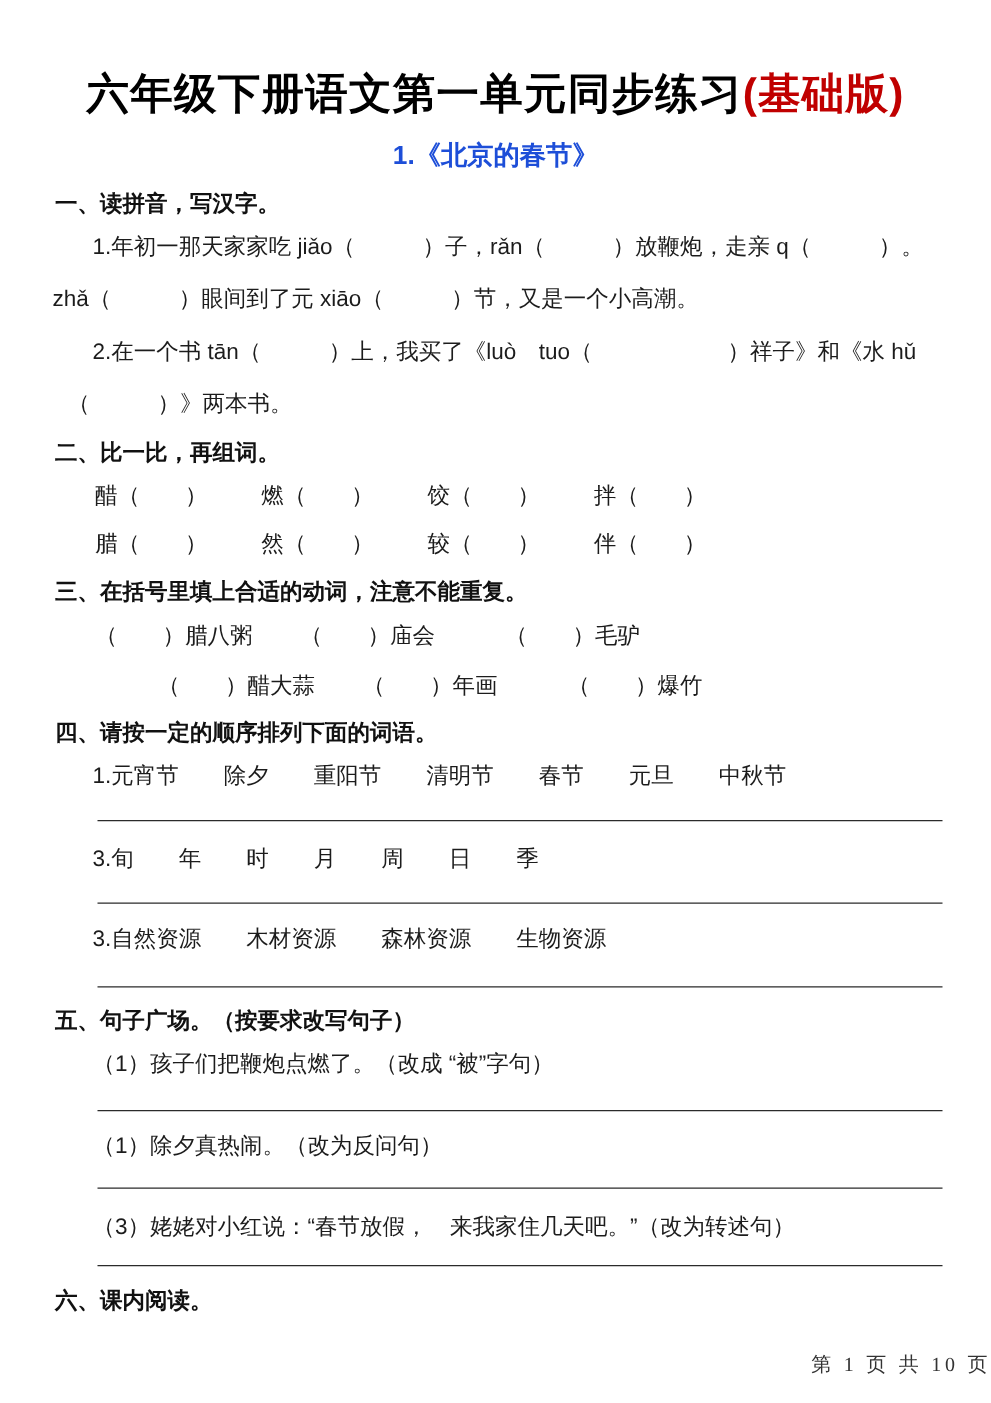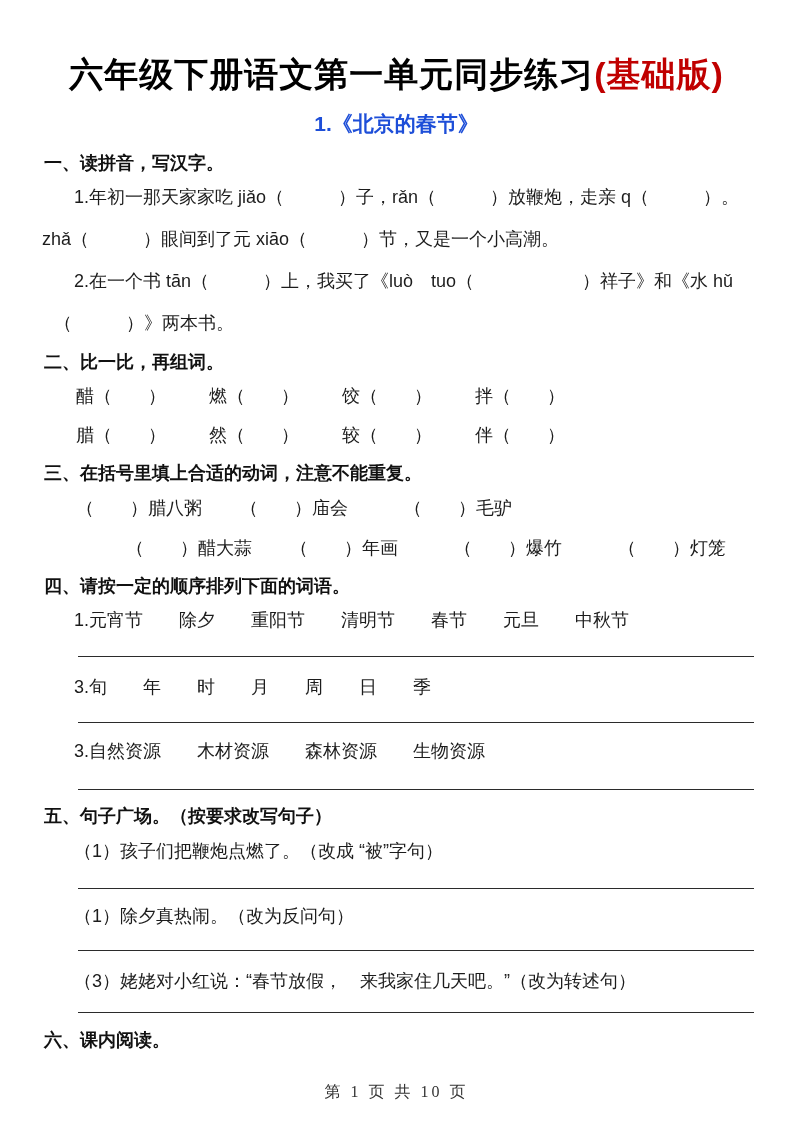--- a/index.html
+++ b/index.html
@@ -61,21 +61,21 @@
     left: 78px;
     width: 676px;
     height: 0;
     border-top: 1.6px solid #2b2b2b;
   }
   .doc-footer {
     position: absolute;
     top: 1082px;
     left: 0;
     width: 100%;
-    text-align: center;
+    text-align: right;
     font-family: "Liberation Serif", "DejaVu Serif", serif;
     font-size: 16px;
     letter-spacing: 3px;
     color: #333333;
   }
 </style>
 </head>
 <body>
 
 <div class="page">
@@ -109,21 +109,20 @@
   <div class="row heading" style="top:460px; left:44px;">三、在括号里填上合适的动词，注意不能重复。</div>
   <div class="row cells cells3" style="top:495px; left:76px;">
     <span class="cell">（　　）腊八粥</span>
     <span class="cell">（　　）庙会</span>
     <span class="cell">（　　）毛驴</span>
   </div>
   <div class="row cells cells3" style="top:535px; left:86px;margin-left:40px;">
     <span class="cell">（　　）醋大蒜</span>
     <span class="cell">（　　）年画</span>
     <span class="cell">（　　）爆竹</span>
-    <span class="cell">（　　）灯笼</span>
   </div>
 
   <div class="row heading" style="top:573px; left:44px;">四、请按一定的顺序排列下面的词语。</div>
   <div class="row" style="top:607px; left:74px;">1.元宵节　　除夕　　重阳节　　清明节　　春节　　元旦　　中秋节</div>
   <div class="answer-line" style="top:656px;"></div>
   <div class="row" style="top:674px; left:74px;">3.旬　　年　　时　　月　　周　　日　　季</div>
   <div class="answer-line" style="top:722px;"></div>
   <div class="row" style="top:738px; left:74px;">3.自然资源　　木材资源　　森林资源　　生物资源</div>
   <div class="answer-line" style="top:789px;"></div>
 

